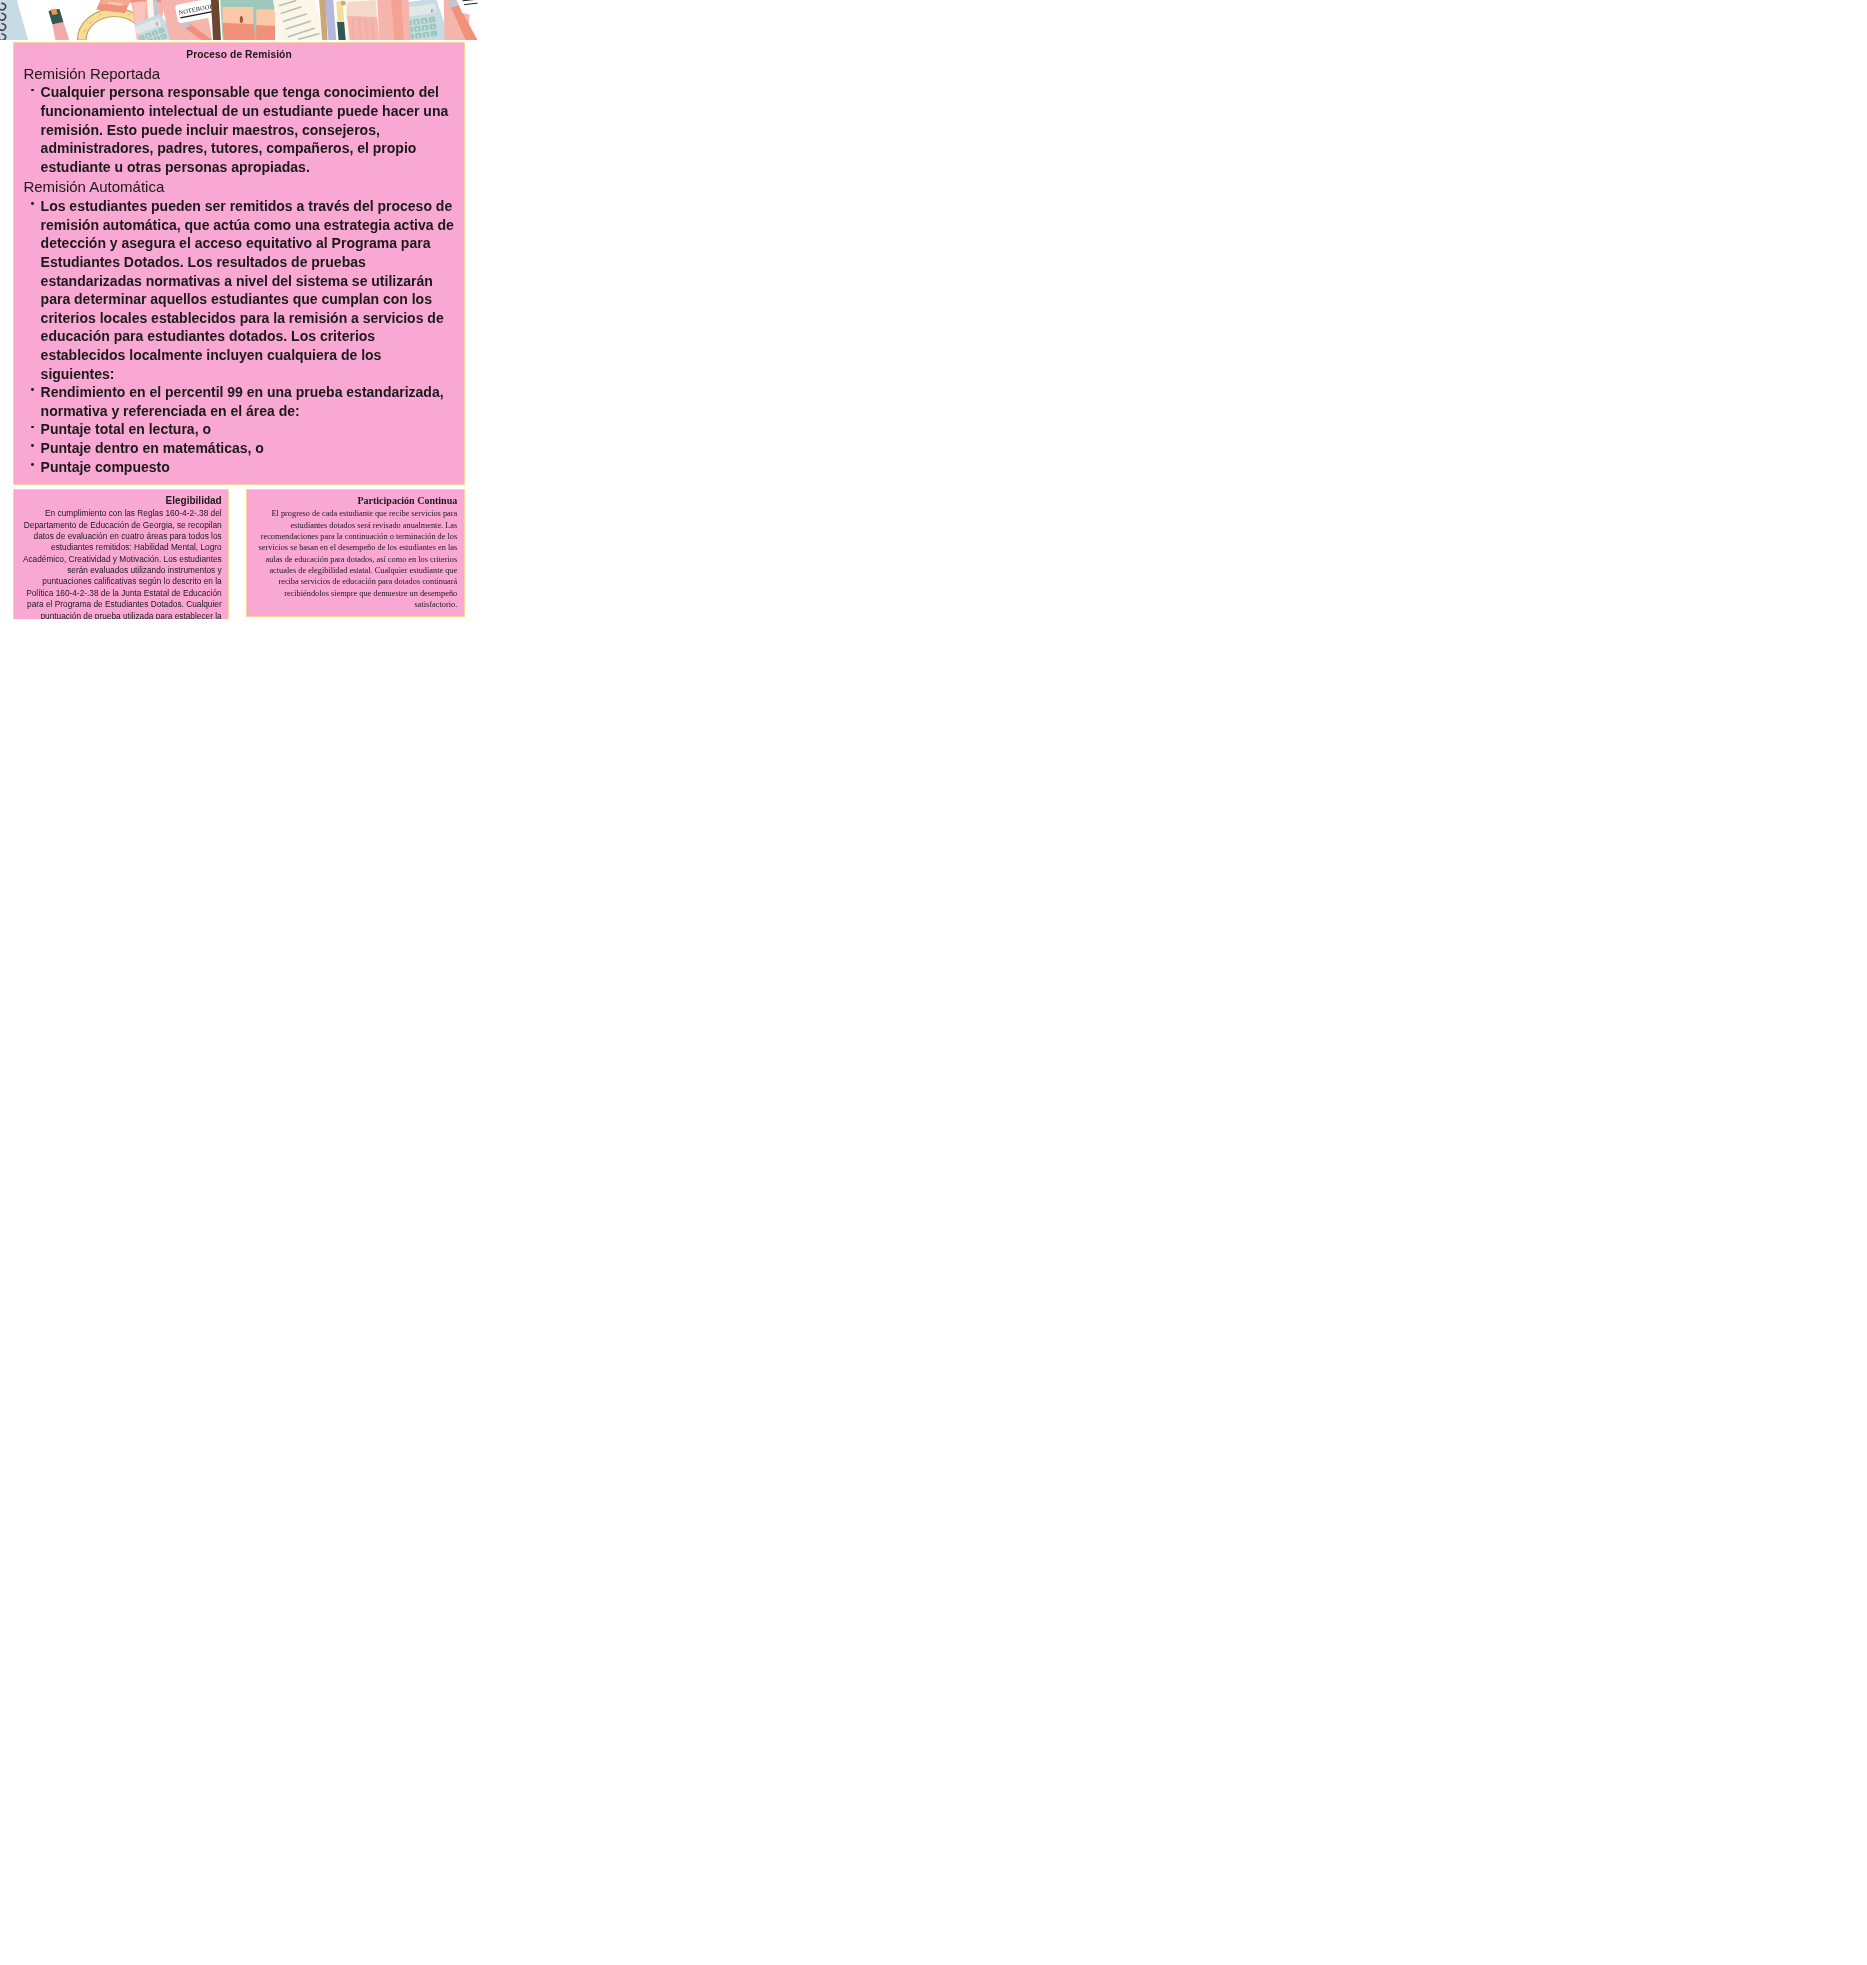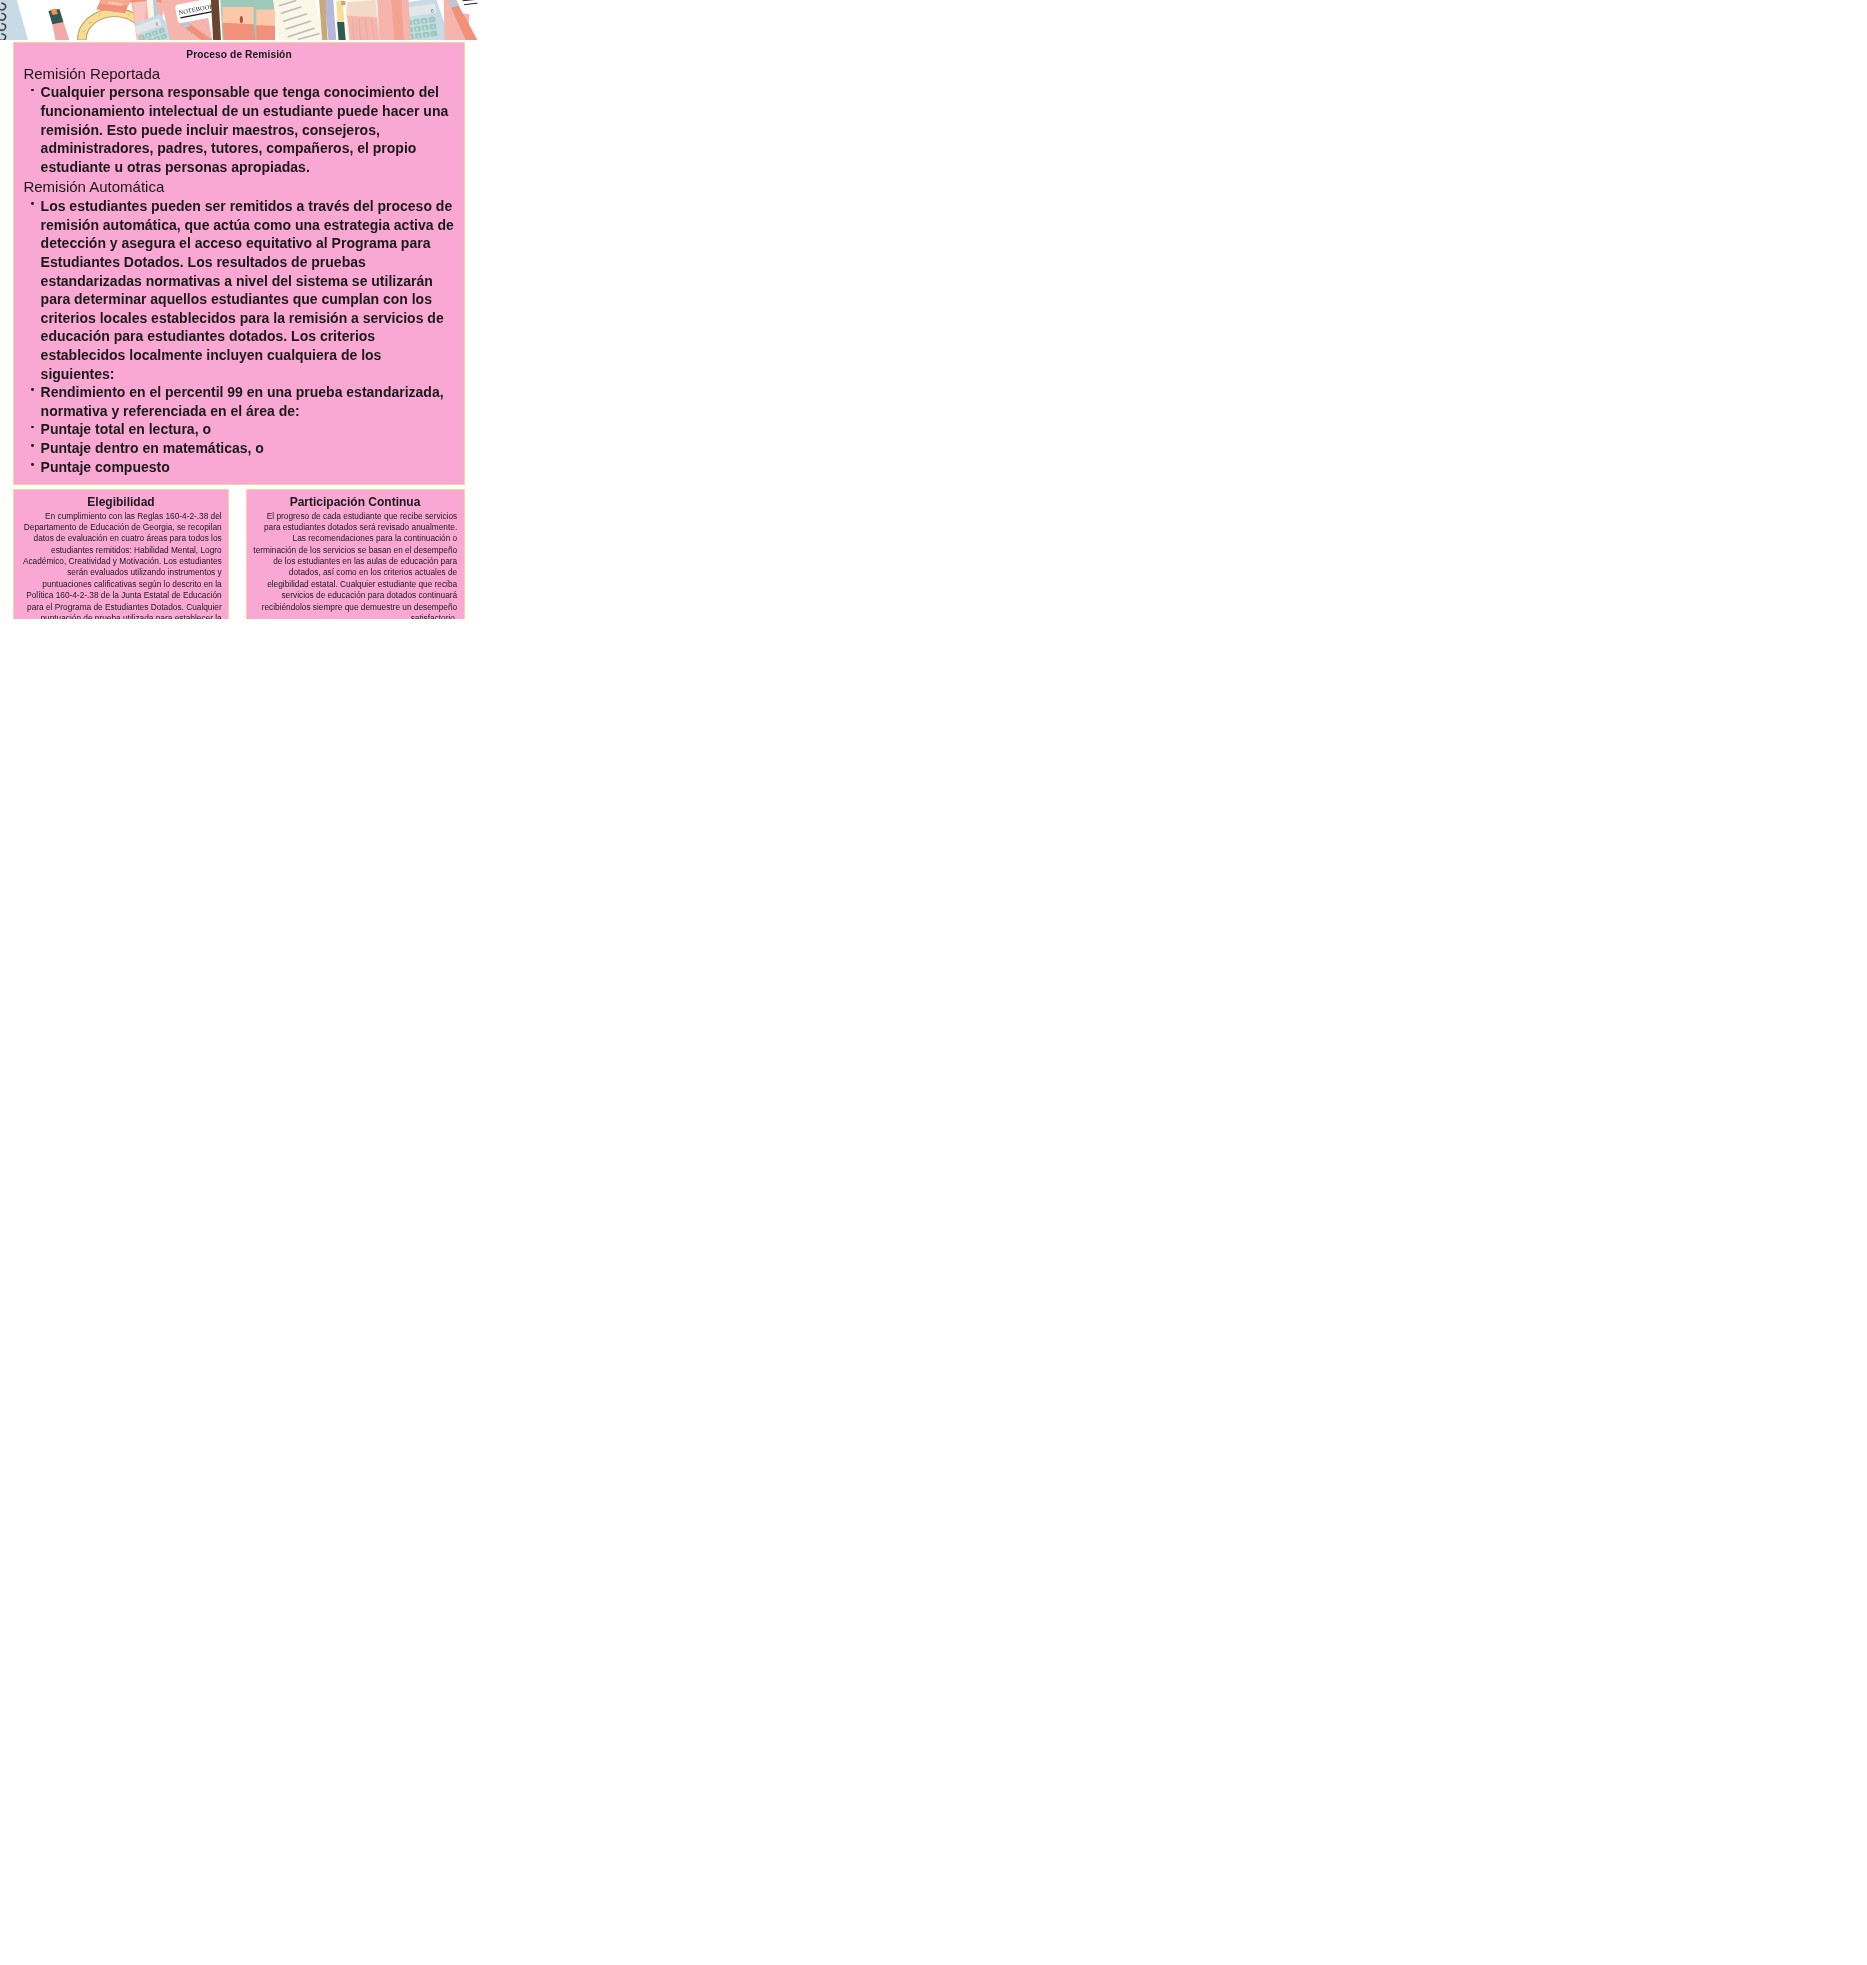--- a/index.html
+++ b/index.html
@@ -93,29 +93,29 @@
   }
 
   
   .columns {
     display: flex;
     gap: 16.5px;
     margin-top: 3.9px;
     align-items: flex-start;
   }
   .col-left { width: 216px; flex: 0 0 216px; }
-  .col-right { width: 219px; flex: 0 0 219px; }
+  .col-right { width: 219px; flex: 0 0 219px; font-family: Liberation Serif, serif; }
 
   .sub-box {
     padding: 4.7px 6.3px 5.5px 6.3px;
   }
   .sub-title {
-    text-align: center;
+    text-align: right;
     font-weight: bold;
-    font-size: 12px;
+    font-size: 10px;
     margin: 0 0 1.6px 0;
     line-height: 1.2;
   }
   .sub-body {
     text-align: right;
     font-size: 8.3px;
     line-height: 1.37;
     margin: 0;
   }
 

